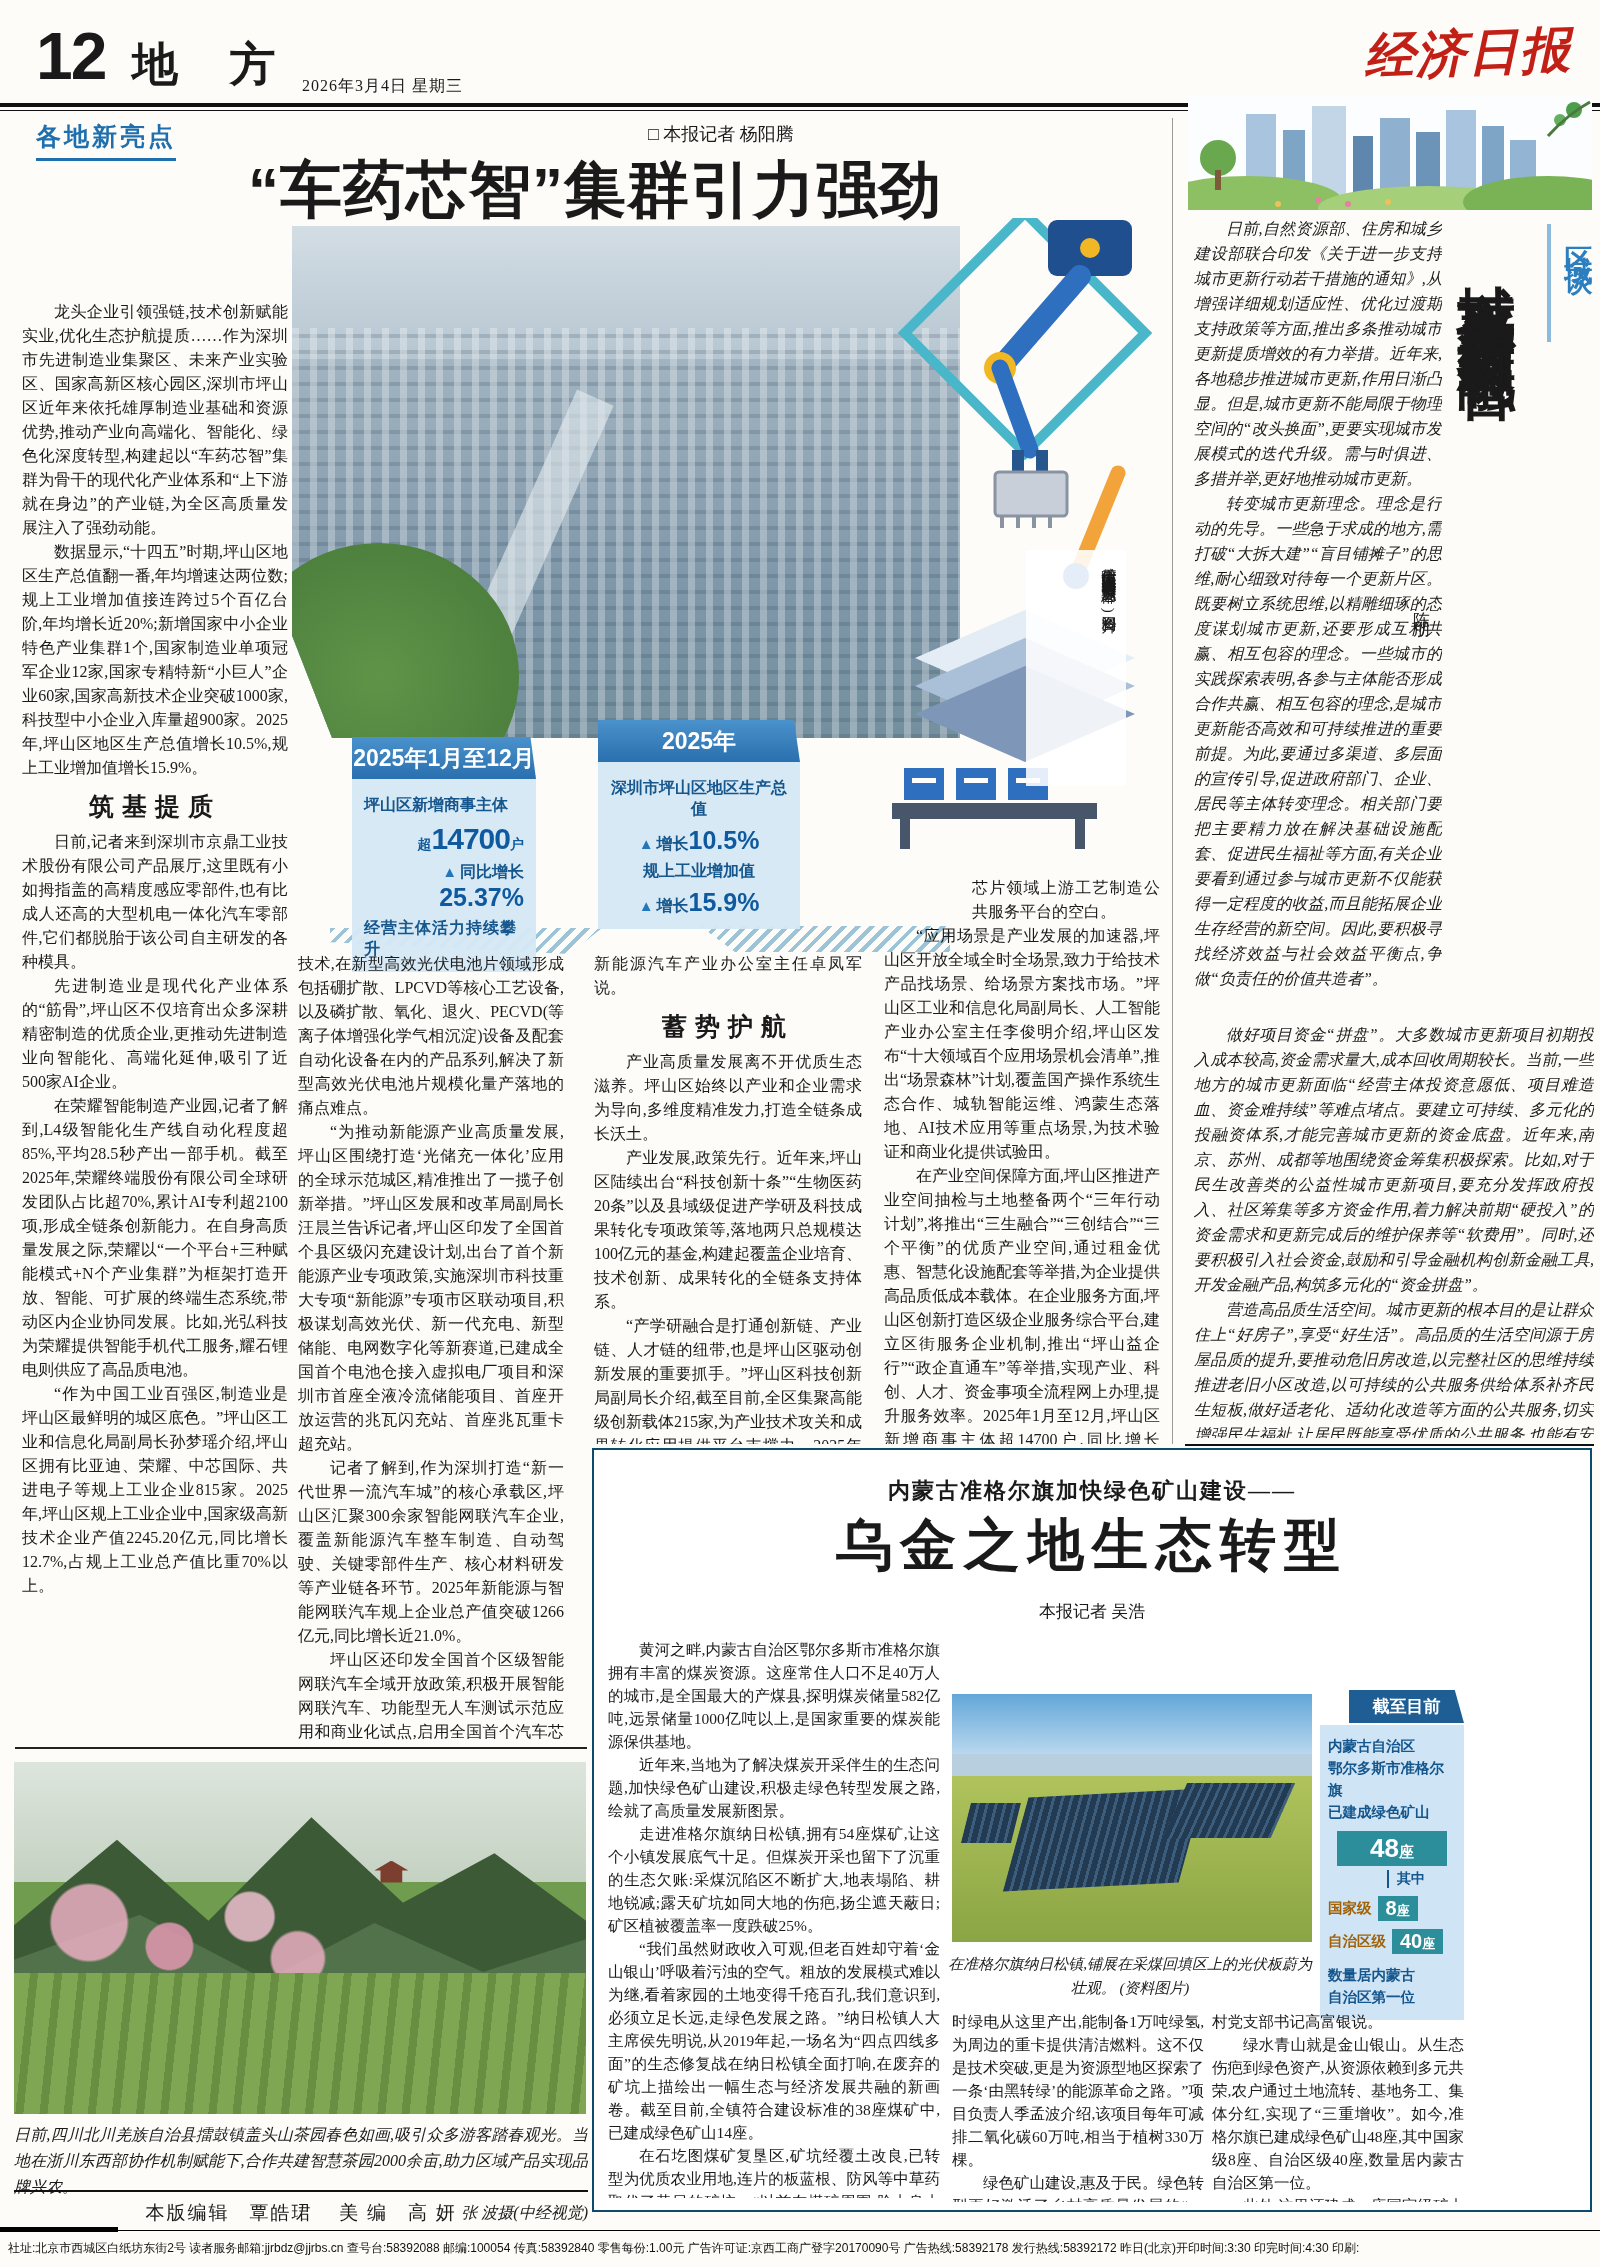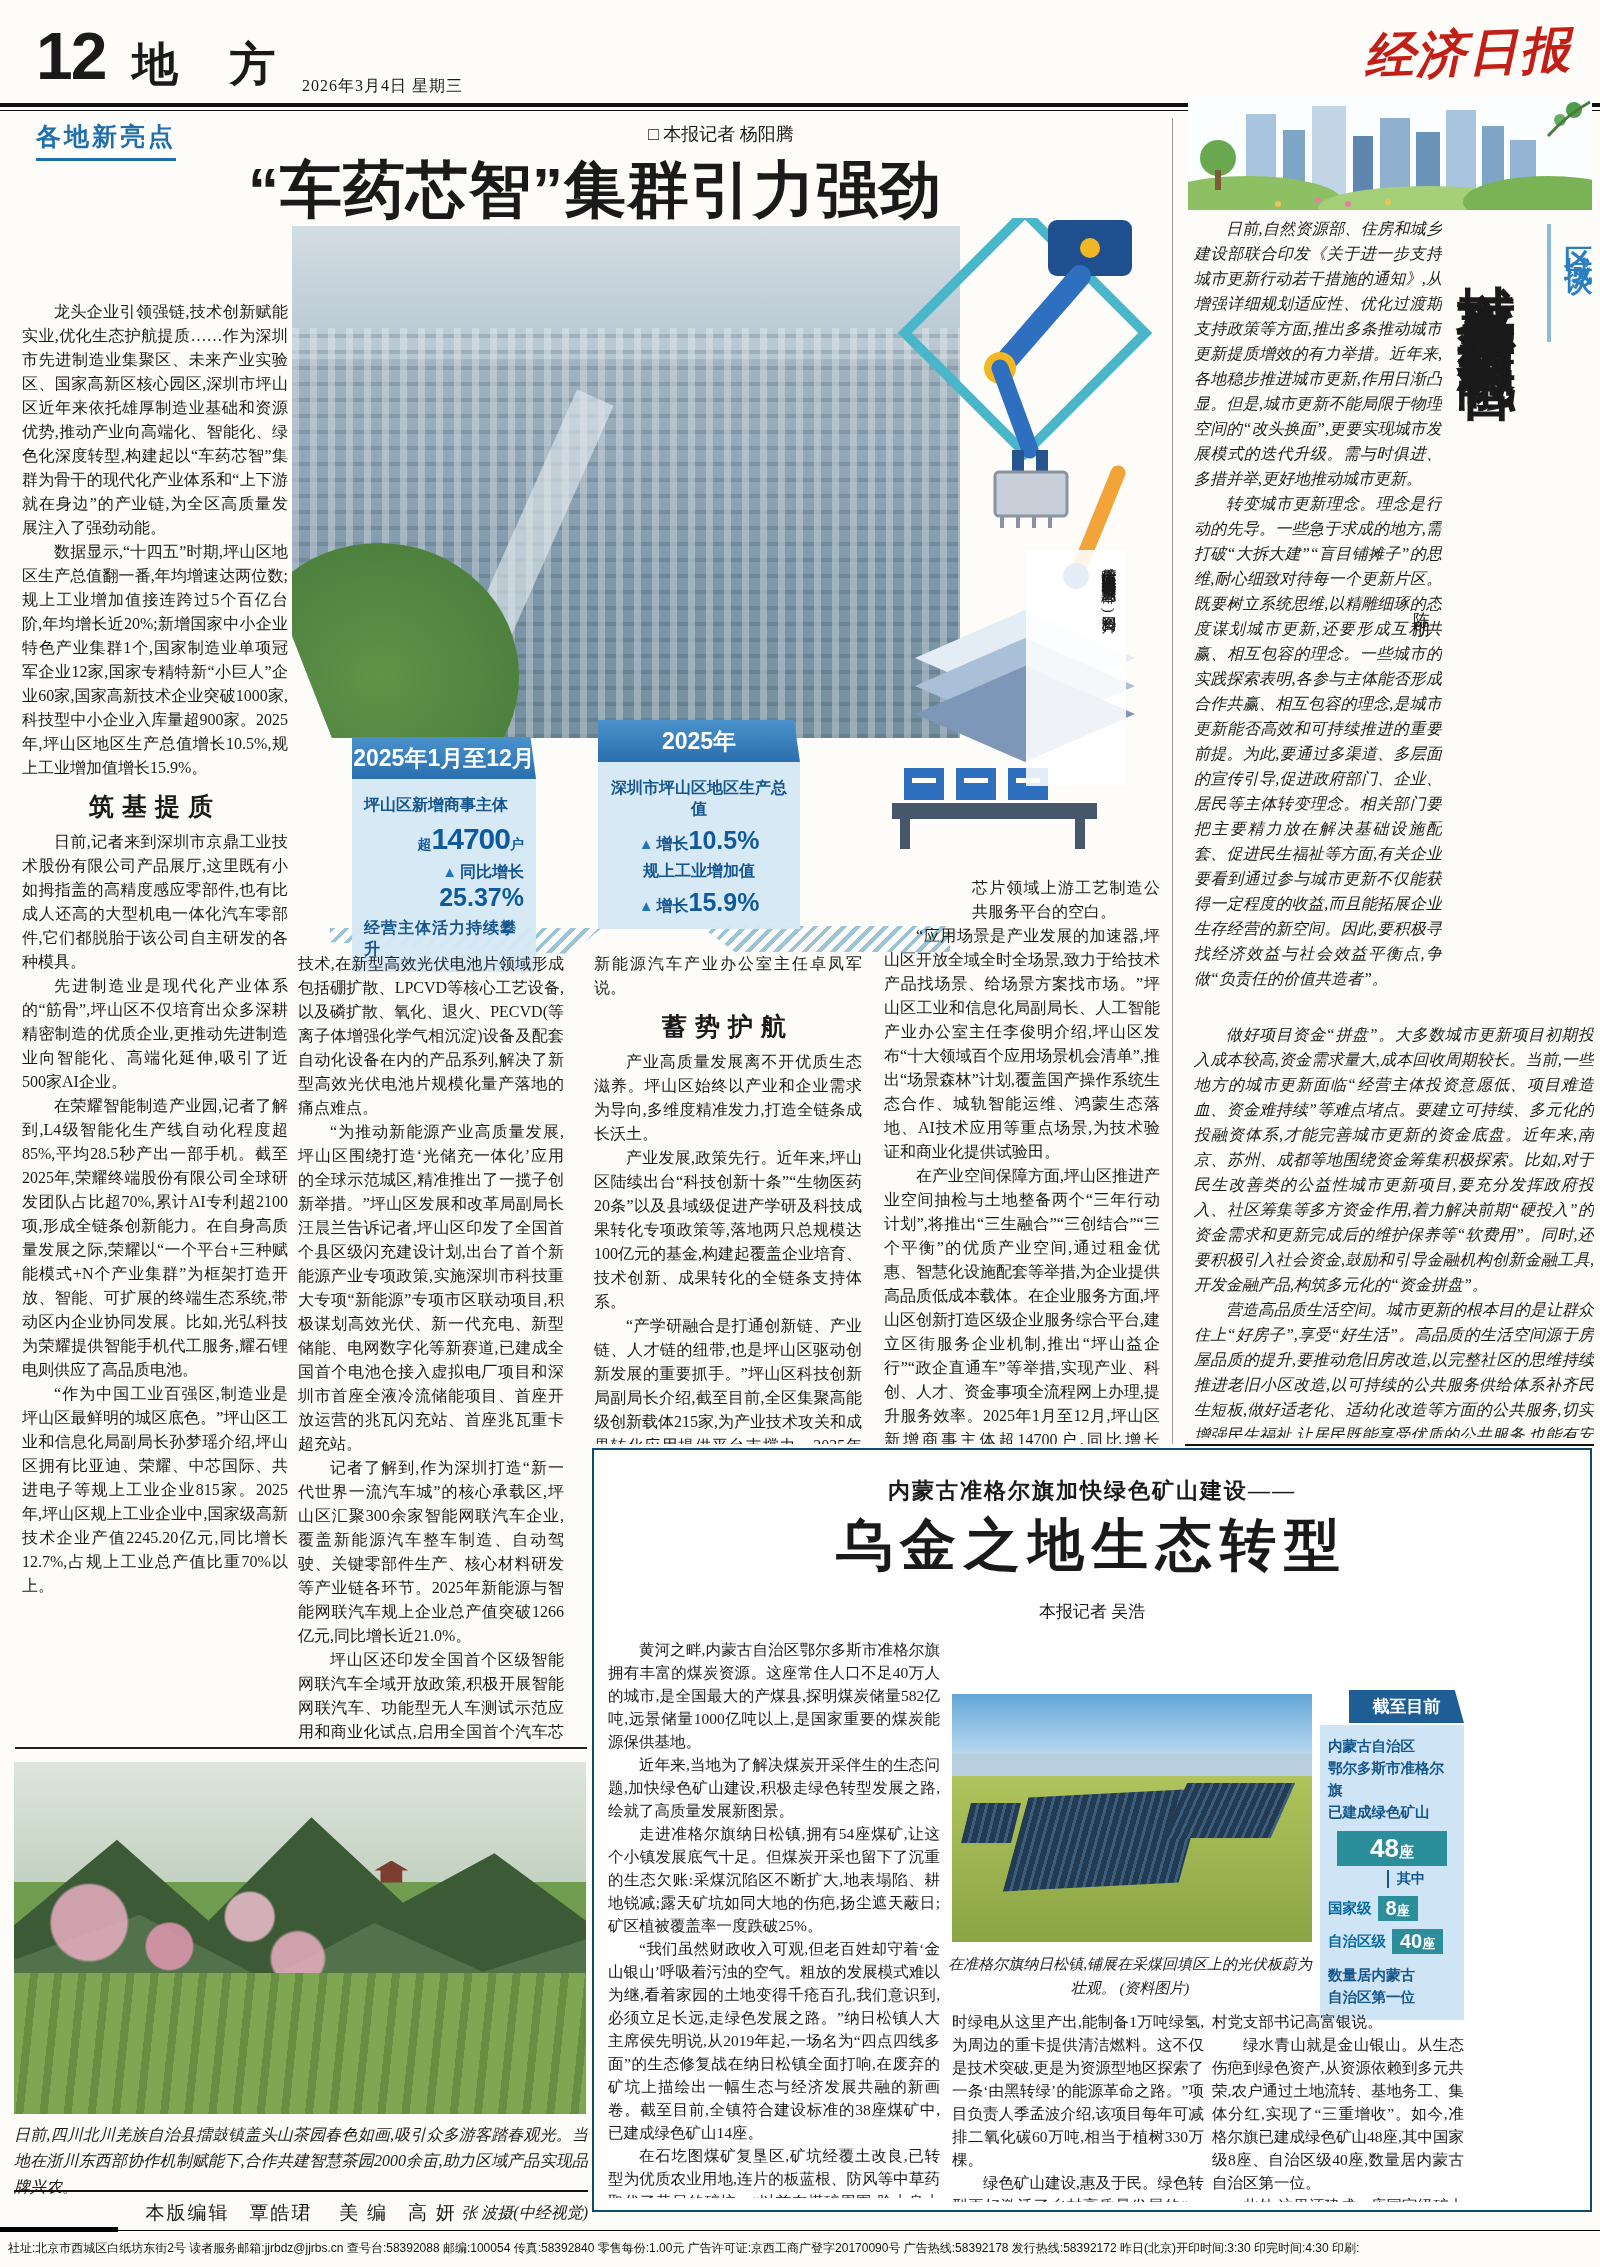--- a/index.html
+++ b/index.html
@@ -110,21 +110,21 @@
   .mine-panel { position:absolute; left:726px; top:240px; width:144px; font-family:"Liberation Sans","DejaVu Sans",sans-serif; }
   .mine-hd { background:#1e5e95; color:#fff; font-size:17px; font-weight:900; text-align:center; padding:5px 0;
              clip-path:polygon(0 0,92% 0,100% 100%,0 100%); width:80%; margin-left:20%; }
   .mine-bd { background:#cfe4f4; padding:10px 8px 12px; margin-top:2px; }
   .mine-line { color:#15568d; font-size:14.5px; font-weight:700; line-height:22px; }
   .mine-total { background:#2b8e9a; color:#fff; text-align:center; margin:8px auto 4px; width:86%; padding:2px 0;
                 font-size:15px; font-weight:700; }
   .mine-total b { font-size:26px; font-weight:900; }
   .mine-mid { color:#15568d; font-size:14px; font-weight:700; border-left:2px solid #15568d; padding-left:8px; margin:4px 0 8px 46%; }
   .mine-row { display:flex; align-items:center; gap:6px; margin-top:8px; }
-  .mine-row .lbl { color:#0369a1; font-size:14.5px; font-weight:700; white-space:nowrap; }
+  .mine-row .lbl { color:#a16207; font-size:14.5px; font-weight:700; white-space:nowrap; }
   .mine-badge { background:#2b8e9a; color:#fff; font-size:13px; font-weight:700; padding:1px 8px; }
   .mine-badge b { font-size:20px; font-weight:900; }
   .mine-foot { color:#15568d; font-size:14.5px; font-weight:700; line-height:22px; margin-top:10px; }
 
   
   .rule-photo { position:absolute; left:15px; top:1747px; width:572px; height:2px; background:#222; }
   .photo-tea { position:absolute; left:14px; top:1762px; width:572px; height:352px; overflow:hidden; background:#6f9c4e; }
   .tp-sky { position:absolute; top:0; left:0; width:100%; height:34%; background:linear-gradient(#dde5dc,#c4d2c2); }
   .tp-m2 { position:absolute; top:8%; left:0; width:100%; height:64%; background:#3c5a36;
            clip-path:polygon(0 100%,0 60%,18% 22%,34% 58%,52% 12%,68% 50%,84% 28%,100% 58%,100% 100%); }

